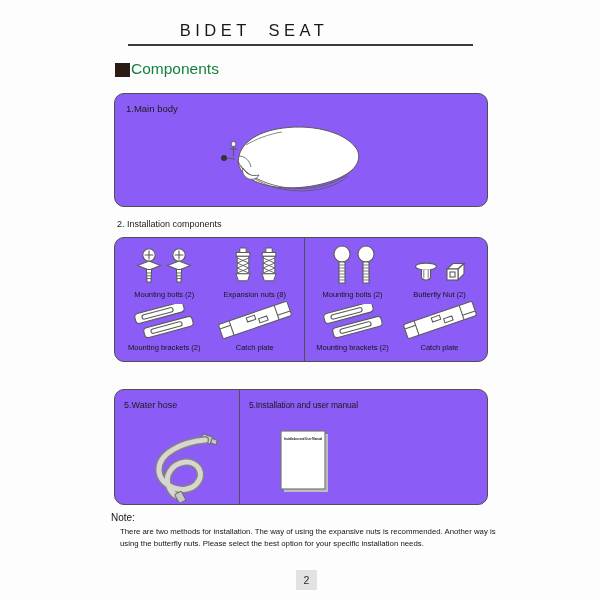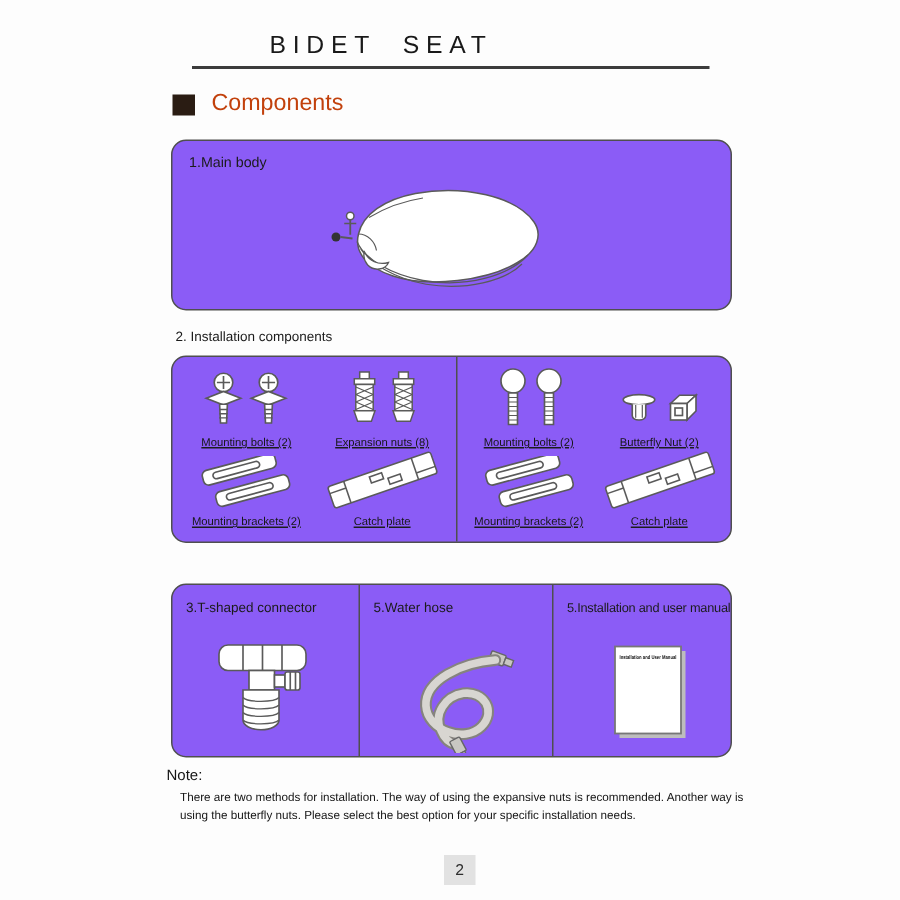--- a/index.html
+++ b/index.html
@@ -11,40 +11,40 @@
   }
   .page-title{
     position:absolute;top:21px;left:0;width:508px;text-align:center;
     font-size:16.5px;letter-spacing:4.5px;word-spacing:9px;color:#191919;
   }
   .title-rule{
     position:absolute;left:128px;top:44px;width:345px;height:1.6px;background:#3c3c3c;
   }
   .comp-header{position:absolute;left:115px;top:60px;display:flex;align-items:center;}
   .comp-square{width:15px;height:14px;background:#2a1c13;margin-top:2px;}
-  .comp-label{margin-left:11px;font-size:15.5px;color:#c2410c;}
+  .comp-label{margin-left:1px;font-size:15.5px;color:#15803d;}
   .box{
     position:absolute;left:114px;width:374px;background:#8b5cf6;
     border:1.2px solid #4f4f4f;border-radius:10px;box-sizing:border-box;
   }
   #box1{top:93px;height:114px;}
   #box2{top:237px;height:125px;}
   #box3{top:389px;height:116px;}
   .box-label{position:absolute;top:9px;left:11px;font-size:9.5px;color:#1b1b1b;white-space:nowrap;}
   #seat-art{position:absolute;left:98px;top:24px;}
   .sec2-heading{position:absolute;left:117px;top:219px;font-size:9px;color:#1b1b1b;}
   .divider-v{position:absolute;top:0;bottom:0;left:189px;width:1.1px;background:#4f4f4f;}
   .half{
     position:absolute;top:0;bottom:0;display:grid;
     grid-template-columns:1fr 1fr;grid-template-rows:55px 1fr;
     box-sizing:border-box;padding:6px 4px 9px;
   }
   .half.a{left:0;width:189px;}
   .half.b{left:190px;right:0;}
-  .part{display:flex;flex-direction:column;align-items:center;justify-content:flex-end;gap:3px;text-decoration:underline;}
+  .part{display:flex;flex-direction:column;align-items:center;justify-content:flex-end;gap:3px;}
   .part .lbl{font-size:7.5px;color:#161616;white-space:nowrap;}
   #box3 .grid3{position:absolute;inset:0;display:grid;grid-template-columns:124px 129px 1fr;}
   #box3 .cell{position:relative;}
   #box3 .cell + .cell{border-left:1.1px solid #4f4f4f;}
   #box3 .cell .lbl{position:absolute;top:10px;left:9px;font-size:9px;color:#1b1b1b;white-space:nowrap;}
   #box3 .cell.c3 .lbl{font-size:8.5px;letter-spacing:-0.15px;}
   #box3 .cell .art{position:absolute;}
   .note-label{position:absolute;left:111px;top:512px;font-size:10px;color:#141414;}
   .note-line{position:absolute;left:120px;font-size:7.8px;color:#141414;white-space:nowrap;}
   .note-line.l1{top:527px;}
@@ -202,38 +202,20 @@
           <line class="ln" x1="66" y1="24" x2="80" y2="24"></line>
         </g>
       </svg>
       <span class="lbl">Catch plate</span>
     </div>
   </div>
 </div>
 
 <div class="box" id="box3">
   <div class="grid3">
-    <div class="cell c1">
-      <div class="lbl">3.T-shaped connector</div>
-      <svg class="art" style="left:22px;top:34px;" width="80" height="76" viewBox="0 0 80 76">
-        <g class="sh" stroke-width="1.1">
-          <rect x="9" y="6" width="58" height="17" rx="6"></rect>
-          <line class="ln" x1="25" y1="6" x2="25" y2="23"></line>
-          <line class="ln" x1="38" y1="6" x2="38" y2="23"></line>
-          <line class="ln" x1="51" y1="6" x2="51" y2="23"></line>
-          <rect x="29" y="23" width="17" height="13"></rect>
-          <rect x="46" y="26" width="7" height="8"></rect>
-          <rect x="53" y="24" width="10" height="12" rx="1.5"></rect>
-          <line class="ln" x1="56.5" y1="24" x2="56.5" y2="36"></line>
-          <line class="ln" x1="60" y1="24" x2="60" y2="36"></line>
-          <path d="M25,36 h24 v20 c0,3.6 -5.4,6.5 -12,6.5 s-12,-2.9 -12,-6.5 Z"></path>
-          <path class="ln" stroke-width="0.9" d="M25,41 c3,3.4 21,3.4 24,0 M25,46 c3,3.4 21,3.4 24,0 M25,51 c3,3.4 21,3.4 24,0 M25,56 c3,3.4 21,3.4 24,0"></path>
-        </g>
-      </svg>
-    </div>
     <div class="cell c2">
       <div class="lbl">5.Water hose</div>
       <svg class="art" style="left:24px;top:38px;" width="88" height="74" viewBox="0 0 88 80">
         <g transform="rotate(20 70 12)">
           <rect x="64" y="8" width="11" height="8" rx="1" fill="#c9c7c2" stroke="#666" stroke-width="1"></rect>
           <rect x="75" y="9.5" width="6" height="5" fill="#c9c7c2" stroke="#666" stroke-width="1"></rect>
         </g>
         <path d="M68,13 C44,15 17,27 18,46 C19,64 46,73 58,61 C69,50 60,35 45,37 C32,39 23,52 29,64 C31,69 35,73 40,74" fill="none" stroke="#85837e" stroke-width="8.5" stroke-linecap="round"></path>
         <path d="M68,13 C44,15 17,27 18,46 C19,64 46,73 58,61 C69,50 60,35 45,37 C32,39 23,52 29,64 C31,69 35,73 40,74" fill="none" stroke="#d8d6d1" stroke-width="5.5" stroke-linecap="round"></path>
         <g transform="rotate(62 40 75)">

